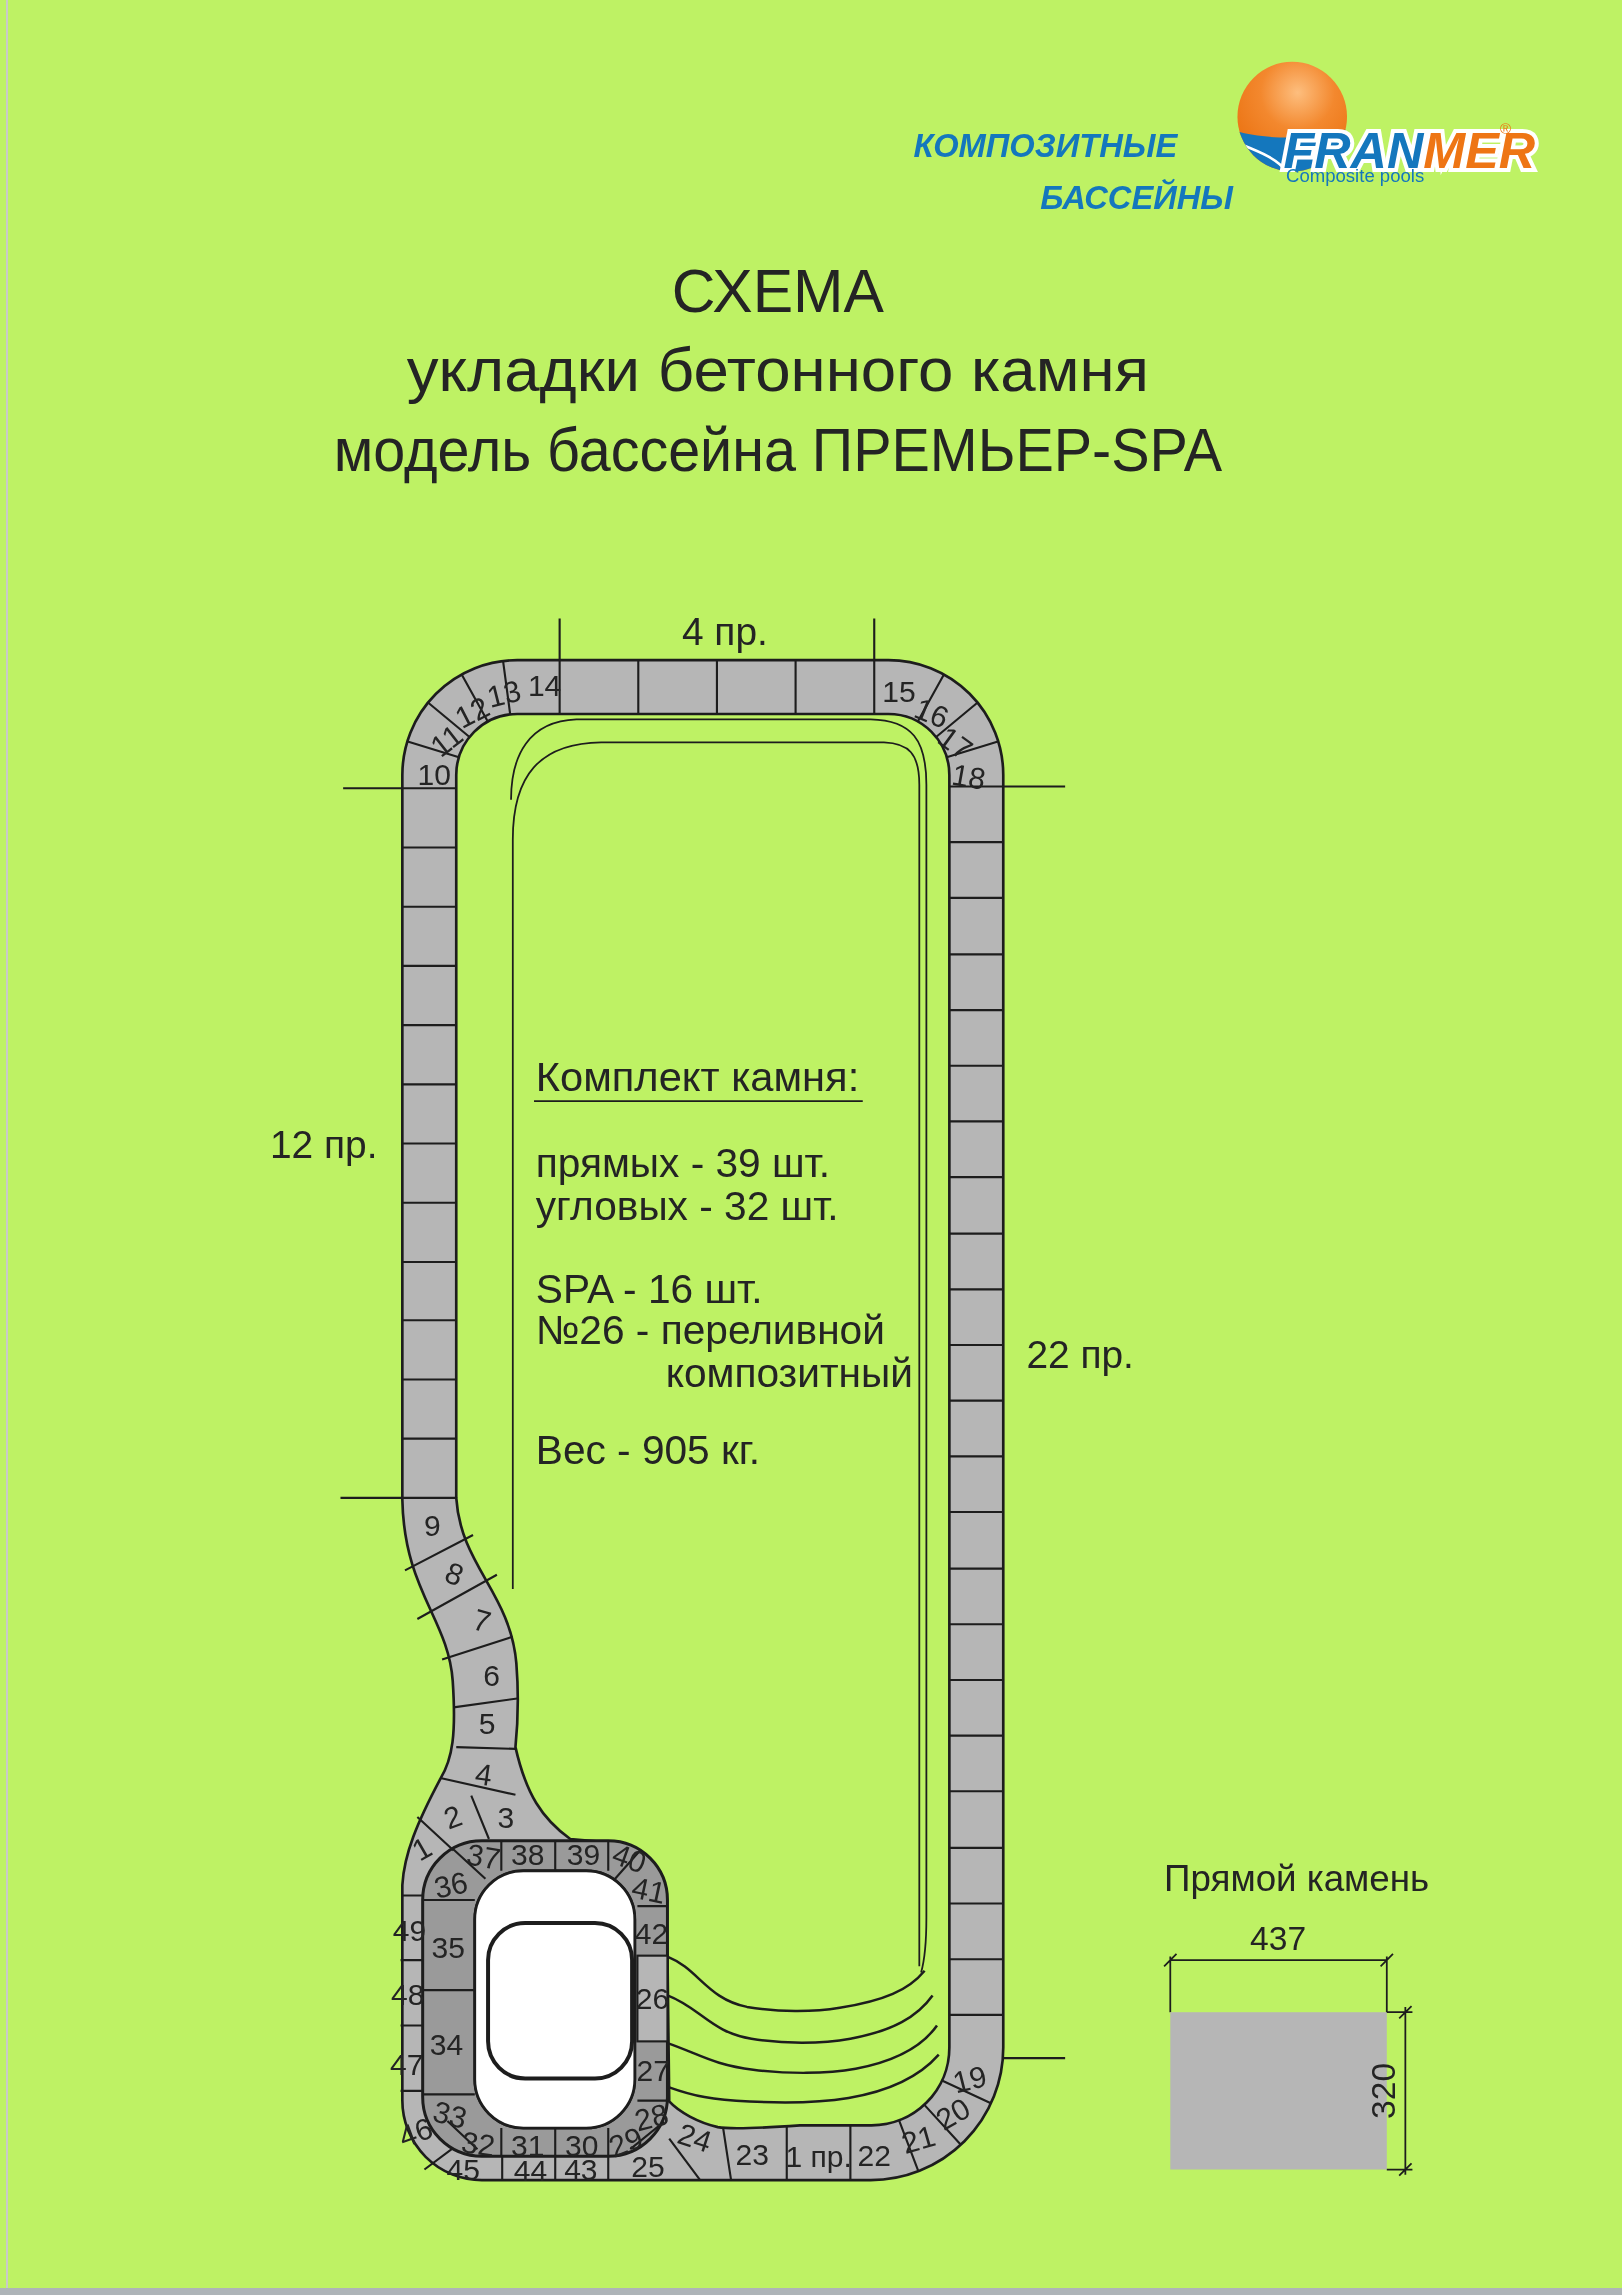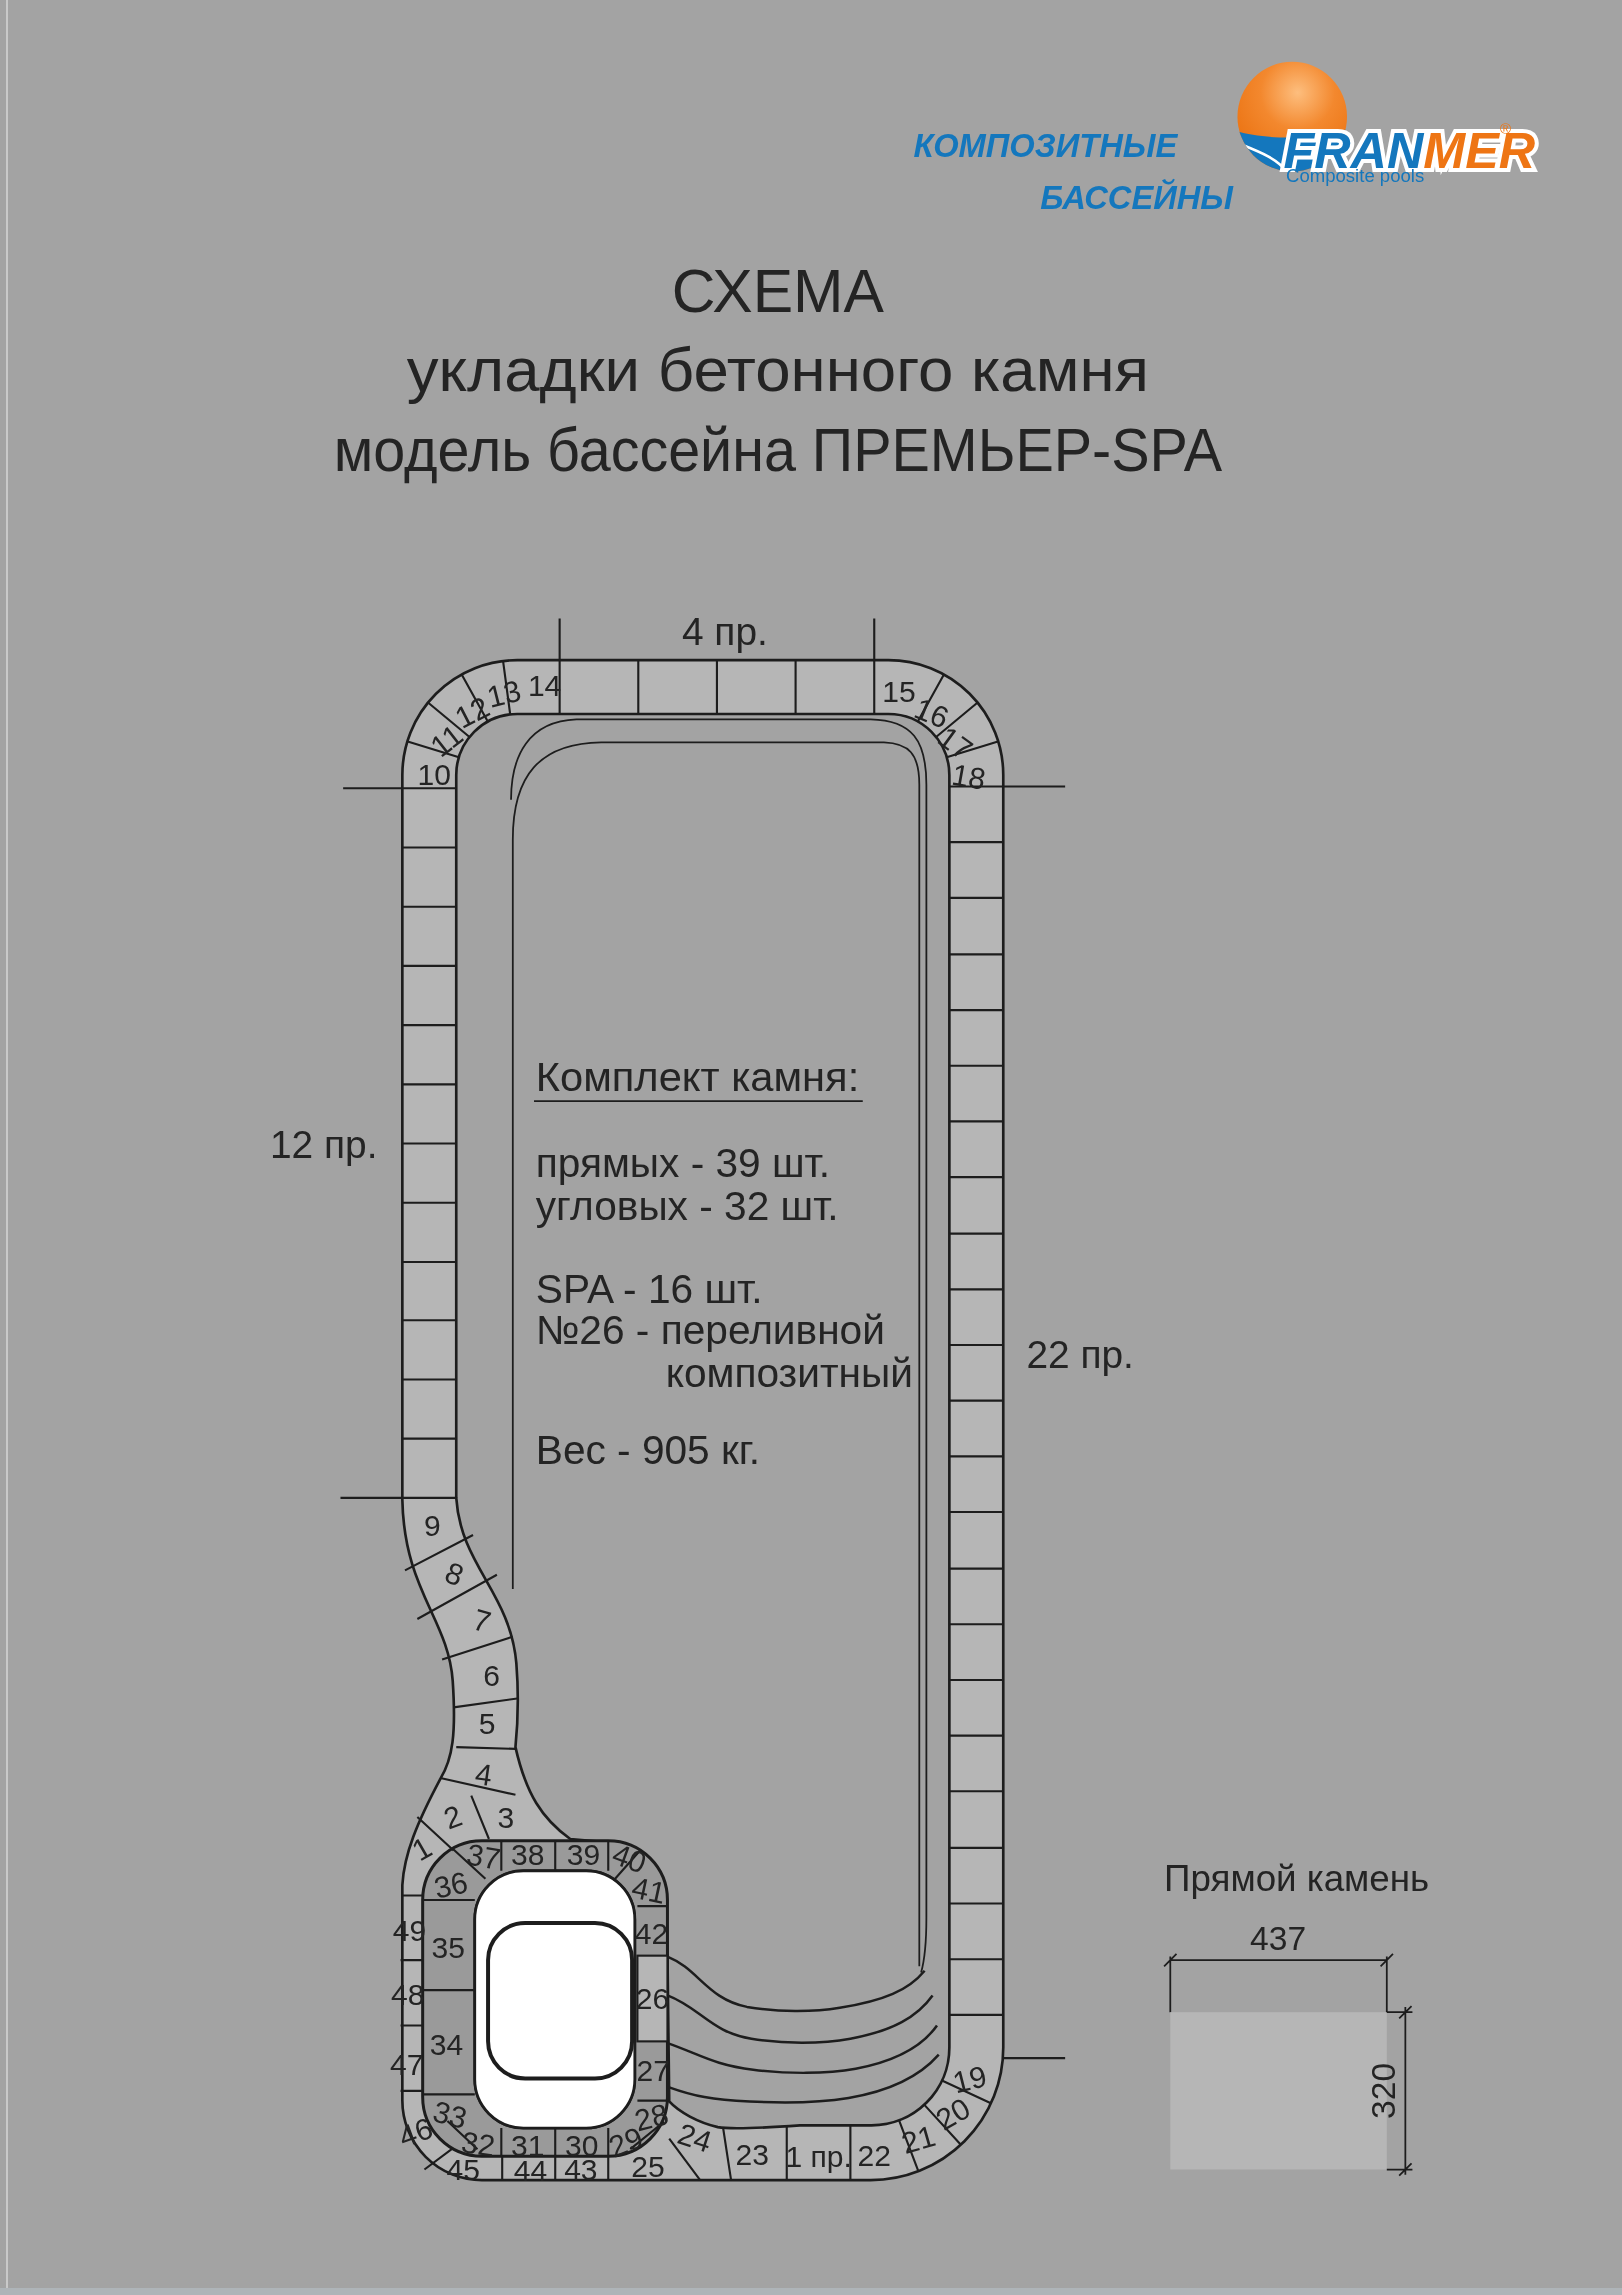--- a/index.html
+++ b/index.html
@@ -1,16 +1,16 @@
 <!DOCTYPE html>
 <html style="--band: #b6b6b6; --band_dark: #9a9a9a; --line: #1d1d1d; --logo_blue: #1477bd; --logo_orange: #ee7514; --page_edge: #aeb4b8;font-size:14px"><head>
 <meta charset="utf-8">
 <style>
   html,body{margin:0;padding:0;background:#ffffff;}
-  .page{position:relative;width:1623px;height:2295px;background:#a3a3a3;overflow:hidden;}
+  .page{position:relative;width:1623px;height:2295px;background:#bef264;overflow:hidden;}
   svg{display:block;}
   text{font-family:"Liberation Sans", sans-serif;fill:#242424;}
   .band{fill:var(--band);stroke:var(--line);stroke-width:3;fill-rule:evenodd;stroke-linejoin:round;}
   .band-dark{fill:var(--band_dark);stroke:var(--line);stroke-width:3.4;fill-rule:evenodd;stroke-linejoin:round;}
   .stone26{fill:var(--band);stroke:var(--line);stroke-width:2.4;}
   .white-fill{fill:#ffffff;stroke:var(--line);stroke-width:3;}
   .seat{fill:#ffffff;stroke:var(--line);stroke-width:4.5;}
   .thin{fill:none;stroke:var(--line);stroke-width:2;}
   .divlines{fill:none;stroke:var(--line);stroke-width:2.4;}
   .steps{fill:none;stroke:var(--line);stroke-width:2.8;}

